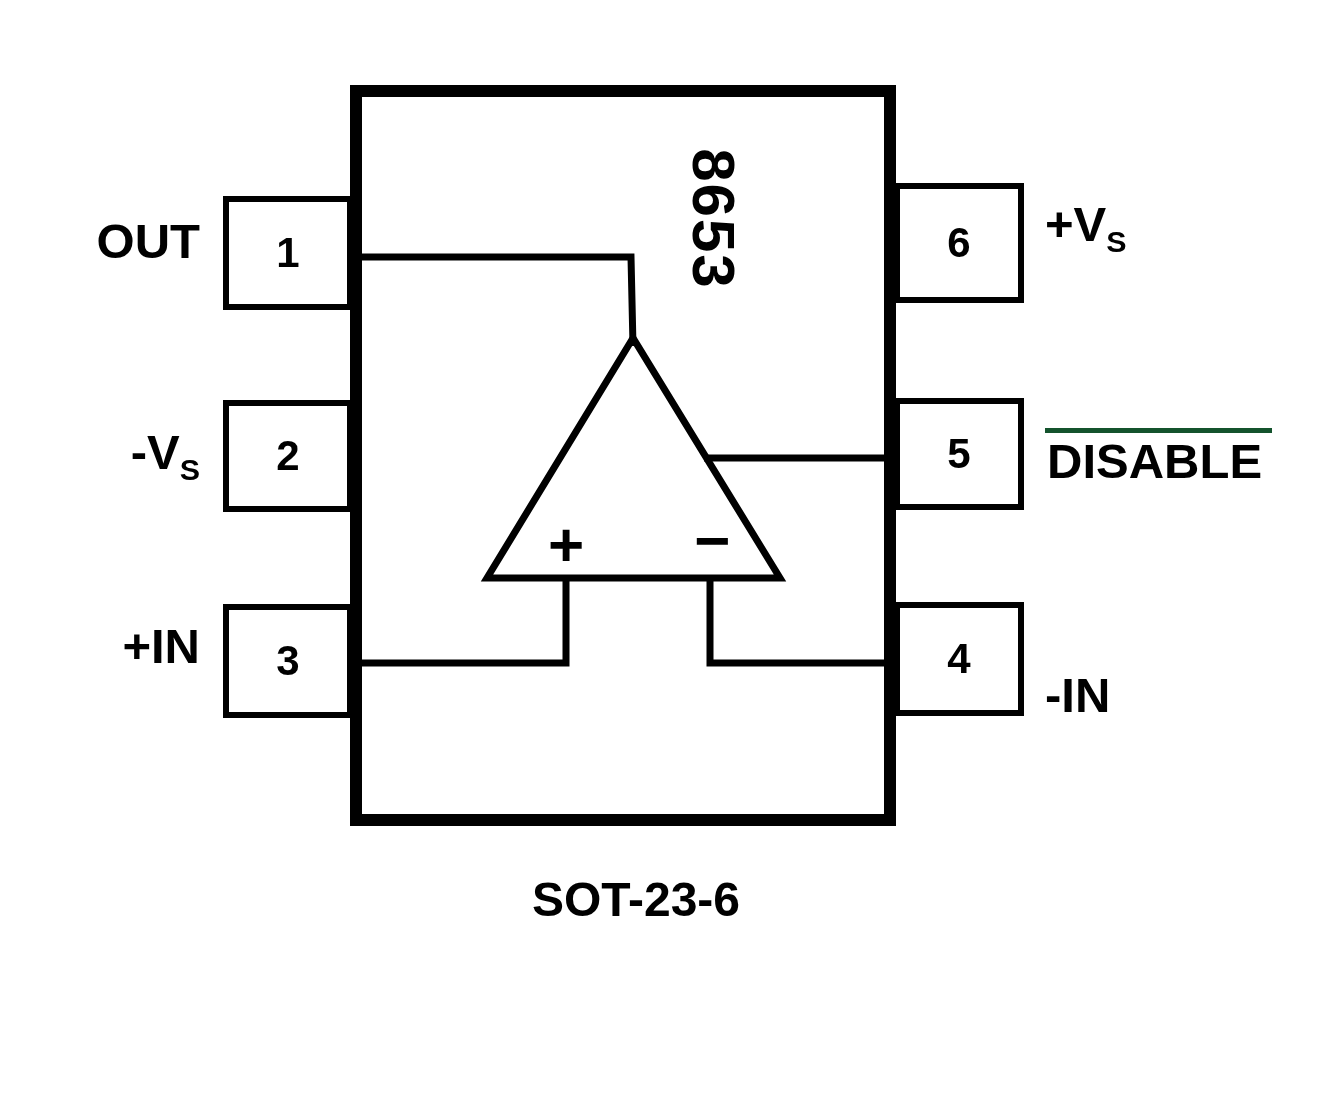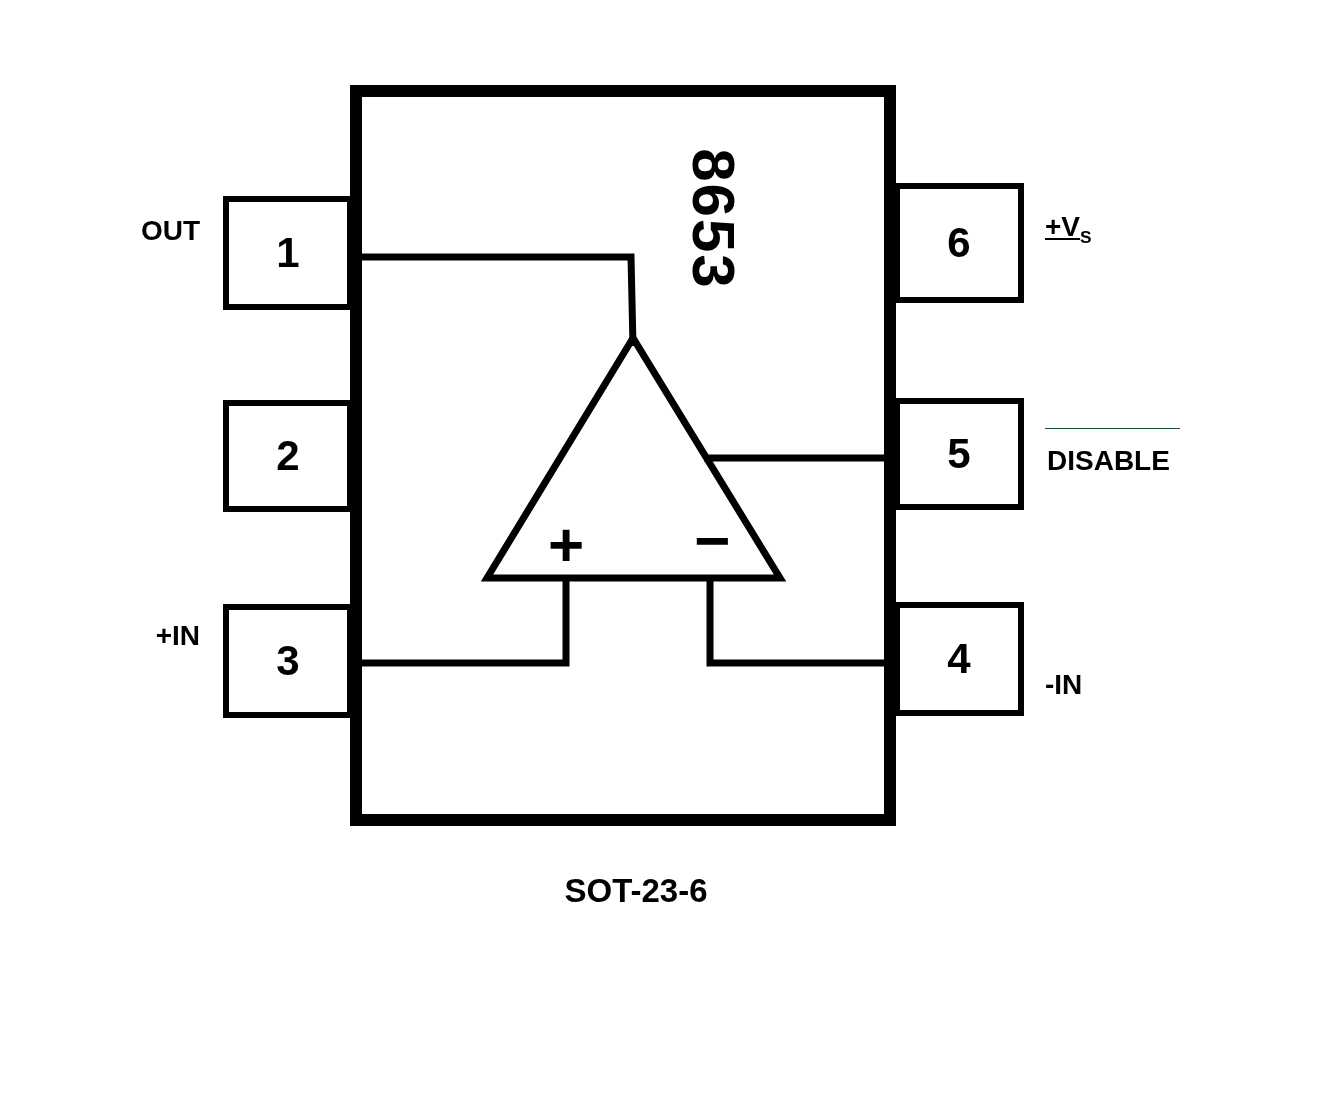--- a/index.html
+++ b/index.html
@@ -46,39 +46,39 @@
   .pin-box.p1 { left: 223px; top: 196px; width: 130px; height: 114px; }
   .pin-box.p2 { left: 223px; top: 400px; width: 130px; height: 112px; }
   .pin-box.p3 { left: 223px; top: 604px; width: 130px; height: 114px; }
   .pin-box.p6 { left: 894px; top: 183px; width: 130px; height: 120px; }
   .pin-box.p5 { left: 894px; top: 398px; width: 130px; height: 112px; }
   .pin-box.p4 { left: 894px; top: 602px; width: 130px; height: 114px; }
 
   .pin-label {
     position: absolute;
     font-weight: bold;
-    font-size: 28px;
+    font-size: 49px;
     line-height: 1;
     z-index: 4;
     white-space: nowrap;
   }
   .pin-label sub {
     font-size: 0.62em;
   }
   .label-out  { left: 30px;  top: 217px; width: 170px; text-align: right; }
   .label-nvs  { left: 30px;  top: 428px; width: 170px; text-align: right; }
   .label-pin3 { left: 30px;  top: 622px; width: 170px; text-align: right; }
-  .label-pvs  { left: 1045px; top: 213px; text-decoration: underline; }
+  .label-pvs  { left: 1045px; top: 200px; }
   .label-dis  { left: 1045px; top: 428px; }
   .label-pin4 { left: 1045px; top: 638px; margin-top: 33px; }
 
   .overline-text {
     display: inline-block;
-    border-top: 1px solid #14532d;
-    padding: 18px 10px 0 2px;
+    border-top: 5px solid #14532d;
+    padding: 4px 10px 0 2px;
   }
 
   .part-number {
     position: absolute;
     left: 603px;
     top: 188px;
     width: 220px;
     height: 62px;
     font-size: 60px;
     font-weight: bold;
@@ -100,21 +100,21 @@
   }
   .op-sign.plus  { left: 538px; top: 514px; }
   .op-sign.minus { left: 684px; top: 510px; }
 
   .package-label {
     position: absolute;
     left: 455px;
     top: 872px;
     width: 362px;
     text-align: center;
-    font-size: 33px;
+    font-size: 48px;
     font-weight: bold;
     z-index: 4;
   }
 </style>
 </head>
 <body>
 
 <div class="canvas">
 
   <div class="ic-body"></div>
@@ -146,20 +146,23 @@
   </div>
   <div class="pin-box p5">
     <span>5</span>
   </div>
   <div class="pin-box p4">
     <span>4</span>
   </div>
 
   <div class="pin-label label-out">OUT</div>
 
+  <div class="pin-label label-nvs">
+    <span>-V</span><sub>S</sub>
+  </div>
 
   <div class="pin-label label-pin3">+IN</div>
 
   <div class="pin-label label-pvs">
     <span>+V</span><sub>S</sub>
   </div>
 
   <div class="pin-label label-dis">
     <span class="overline-text">DISABLE</span>
   </div>

